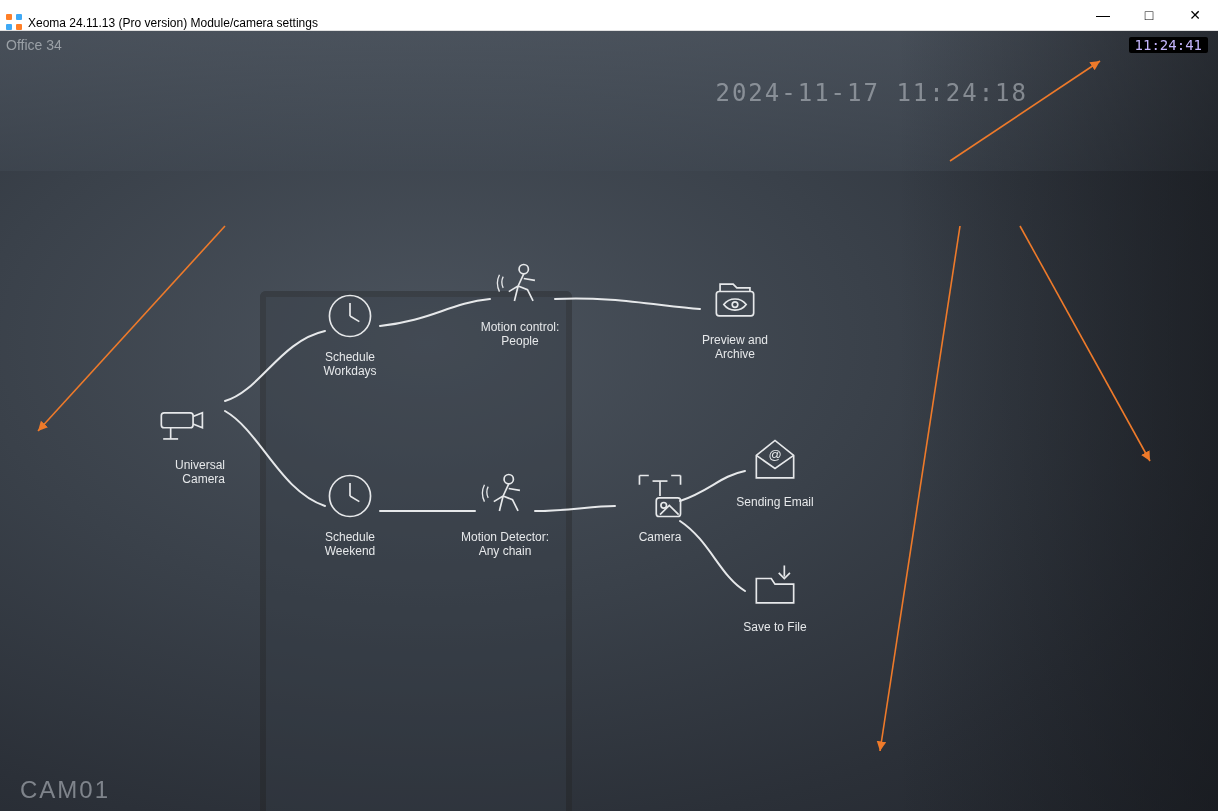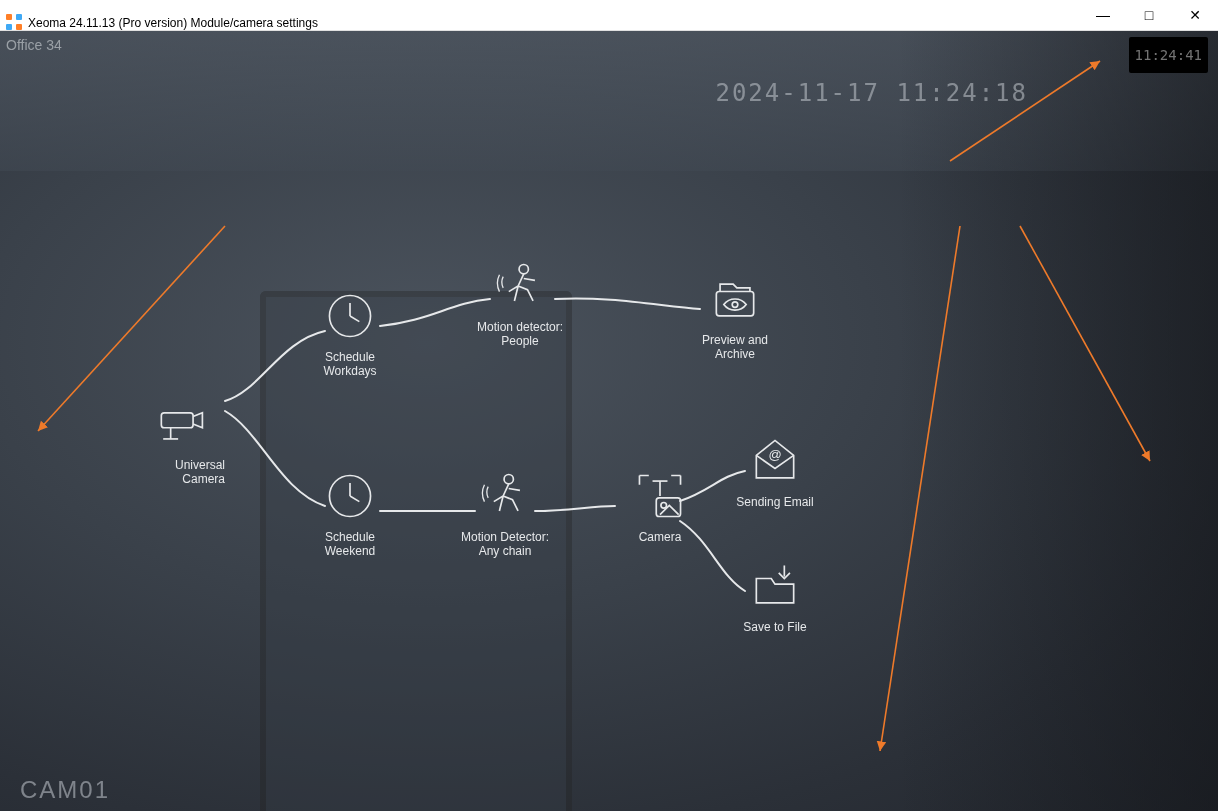--- a/index.html
+++ b/index.html
@@ -74,23 +74,23 @@
     border: 6px solid #222; border-bottom: none; border-radius: 6px 6px 0 0;
     background: #343b44;
     opacity: .35;
   }
   .overlay-top-left {
     position: absolute; left: 6px; top: 6px;
     color: #9aa0a6; font-size: 14px;
   }
   .overlay-top-right-time {
     position: absolute; right: 10px; top: 6px;
-    background: #000; color: #737373;
+    background: #000; color: #c4b5fd;
     font-family: monospace; font-size: 14px;
-    padding: 10px 6px; border-radius: 2px;
+    padding: 0 6px; border-radius: 2px;
   }
   .overlay-stream-ts {
     position: absolute; right: 190px; top: 48px;
     color: #c2c7cd; font-size: 24px; letter-spacing: 2px;
     font-family: monospace; opacity: .55;
   }
   .overlay-cam-label {
     position: absolute; left: 20px; bottom: 8px;
     color: #b7bcc3; font-size: 24px; letter-spacing: 2px;
     font-family: Arial, sans-serif; opacity: .6;
@@ -221,21 +221,21 @@
 
   <div class="module" style="left:475px; top:225px;">
     <div class="icon-box">
       <svg viewBox="0 0 60 60">
           <circle cx="34" cy="12" r="5"></circle>
           <path d="M34 17 L28 30 L18 36 M28 30 L38 34 L44 46 M28 30 L24 46 M34 22 L46 24"></path>
           <path d="M12 20 C10 24 10 28 12 32" stroke-width="1.4"></path>
           <path d="M8 18 C5 24 5 30 8 36" stroke-width="1.4"></path>
         </svg>
     </div>
-    <div class="lbl">Motion detector: People</div>
+    <div class="lbl">Motion control: People</div>
   </div>
 
   <div class="module" style="left:460px; top:435px;">
     <div class="icon-box">
       <svg viewBox="0 0 60 60">
           <circle cx="34" cy="12" r="5"></circle>
           <path d="M34 17 L28 30 L18 36 M28 30 L38 34 L44 46 M28 30 L24 46 M34 22 L46 24"></path>
           <path d="M12 20 C10 24 10 28 12 32" stroke-width="1.4"></path>
           <path d="M8 18 C5 24 5 30 8 36" stroke-width="1.4"></path>
         </svg>

